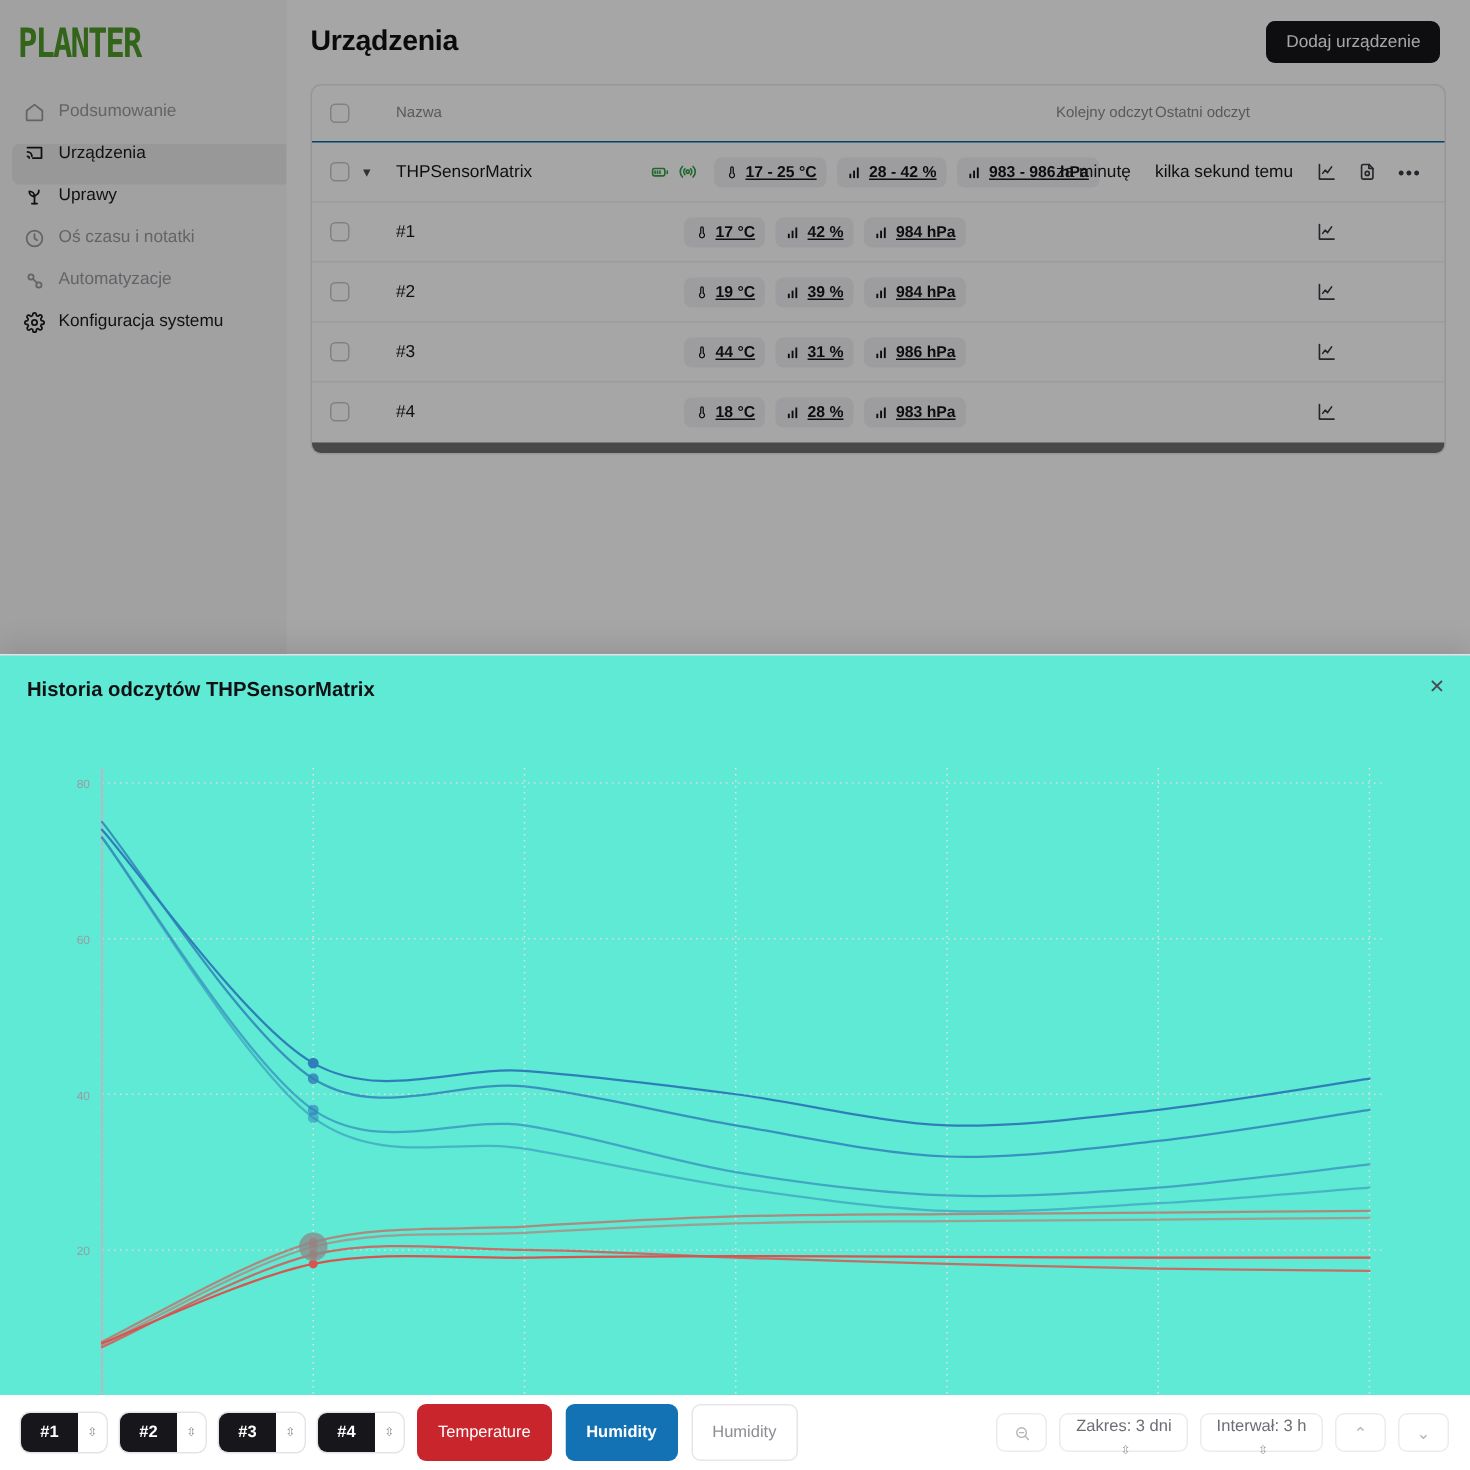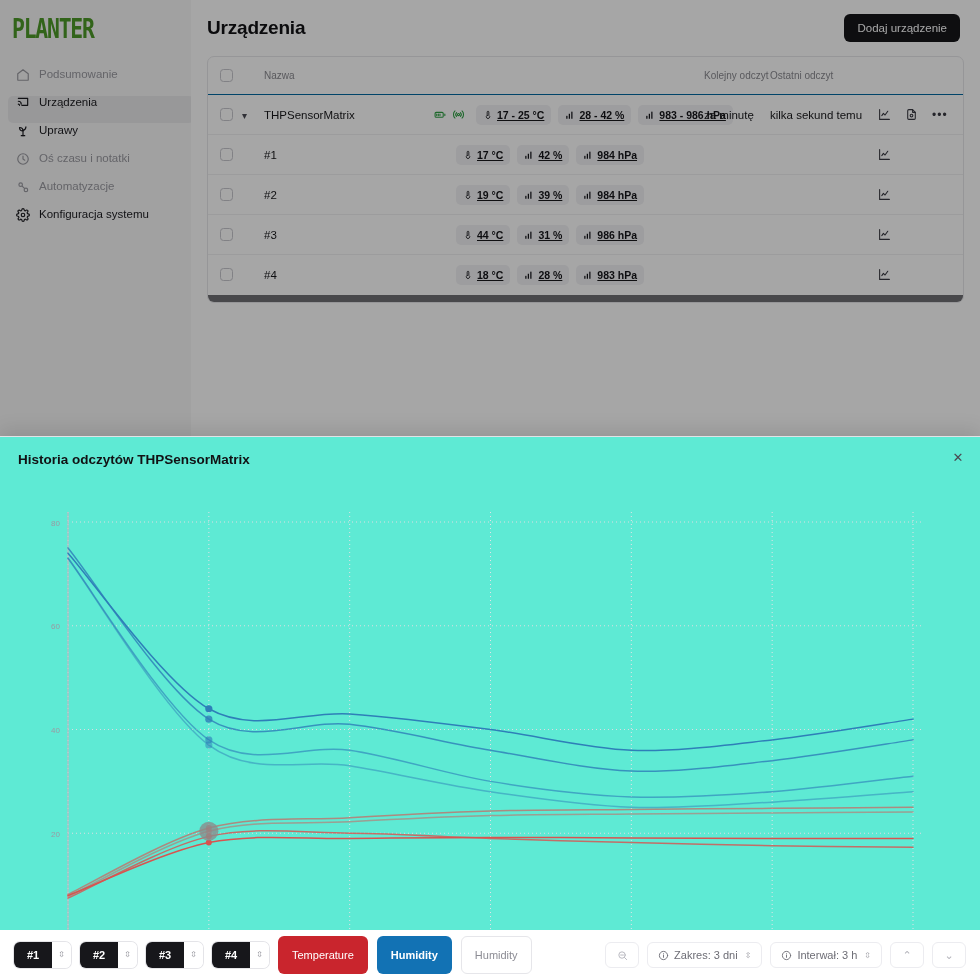--- a/index.html
+++ b/index.html
@@ -121,21 +121,21 @@
   .stepper { display:flex; align-items:stretch; border-radius:6px; overflow:hidden; box-shadow:0 0 0 1px #e4e4e8; height:26px; }
   .stepper .sv { background:#17171b; color:#fff; font-size:11px; font-weight:700; display:flex; align-items:center; justify-content:center; min-width:38px; padding:0 9px; }
   .stepper .sb { background:#fff; width:19px; display:flex; align-items:center; justify-content:center; color:#8d8d95; font-size:8px; cursor:pointer; line-height:1; }
   .pill { height:38px; border-radius:6px; padding:0 13px; display:flex; align-items:center; font-size:11px; cursor:pointer; border:1px solid transparent; }
   .pill.temp { background:#c9252d; color:#fff; }
   .pill.hum  { background:#1272b4; color:#fff;font-weight:bold; }
   .pill.pres { background:#fff; color:#8c8c94; border-color:#e6e6ea; }
   .obtn {
     height:26px; min-width:32px; border-radius:6px; border:1px solid #ececf0; background:#fff;
     display:flex; align-items:center; justify-content:center; gap:5px;
-    font-size:11px; color:#6d6d75; padding:0 10px; cursor:pointer;
+    font-size:11px; color:#6d6d75; padding:0 10px; cursor:pointer;flex-direction:column;
   }
   .obtn svg { width:11px; height:11px; display:block; }
   .obtn .cnt { font-size:8px; color:#9b9ba2; margin-left:2px; }
   .obtn.icon-only { padding:0 9px; min-width:34px; color:#b4b4bb; }
 </style>
 </head>
 <body>
 
 <div id="app-root">
 

